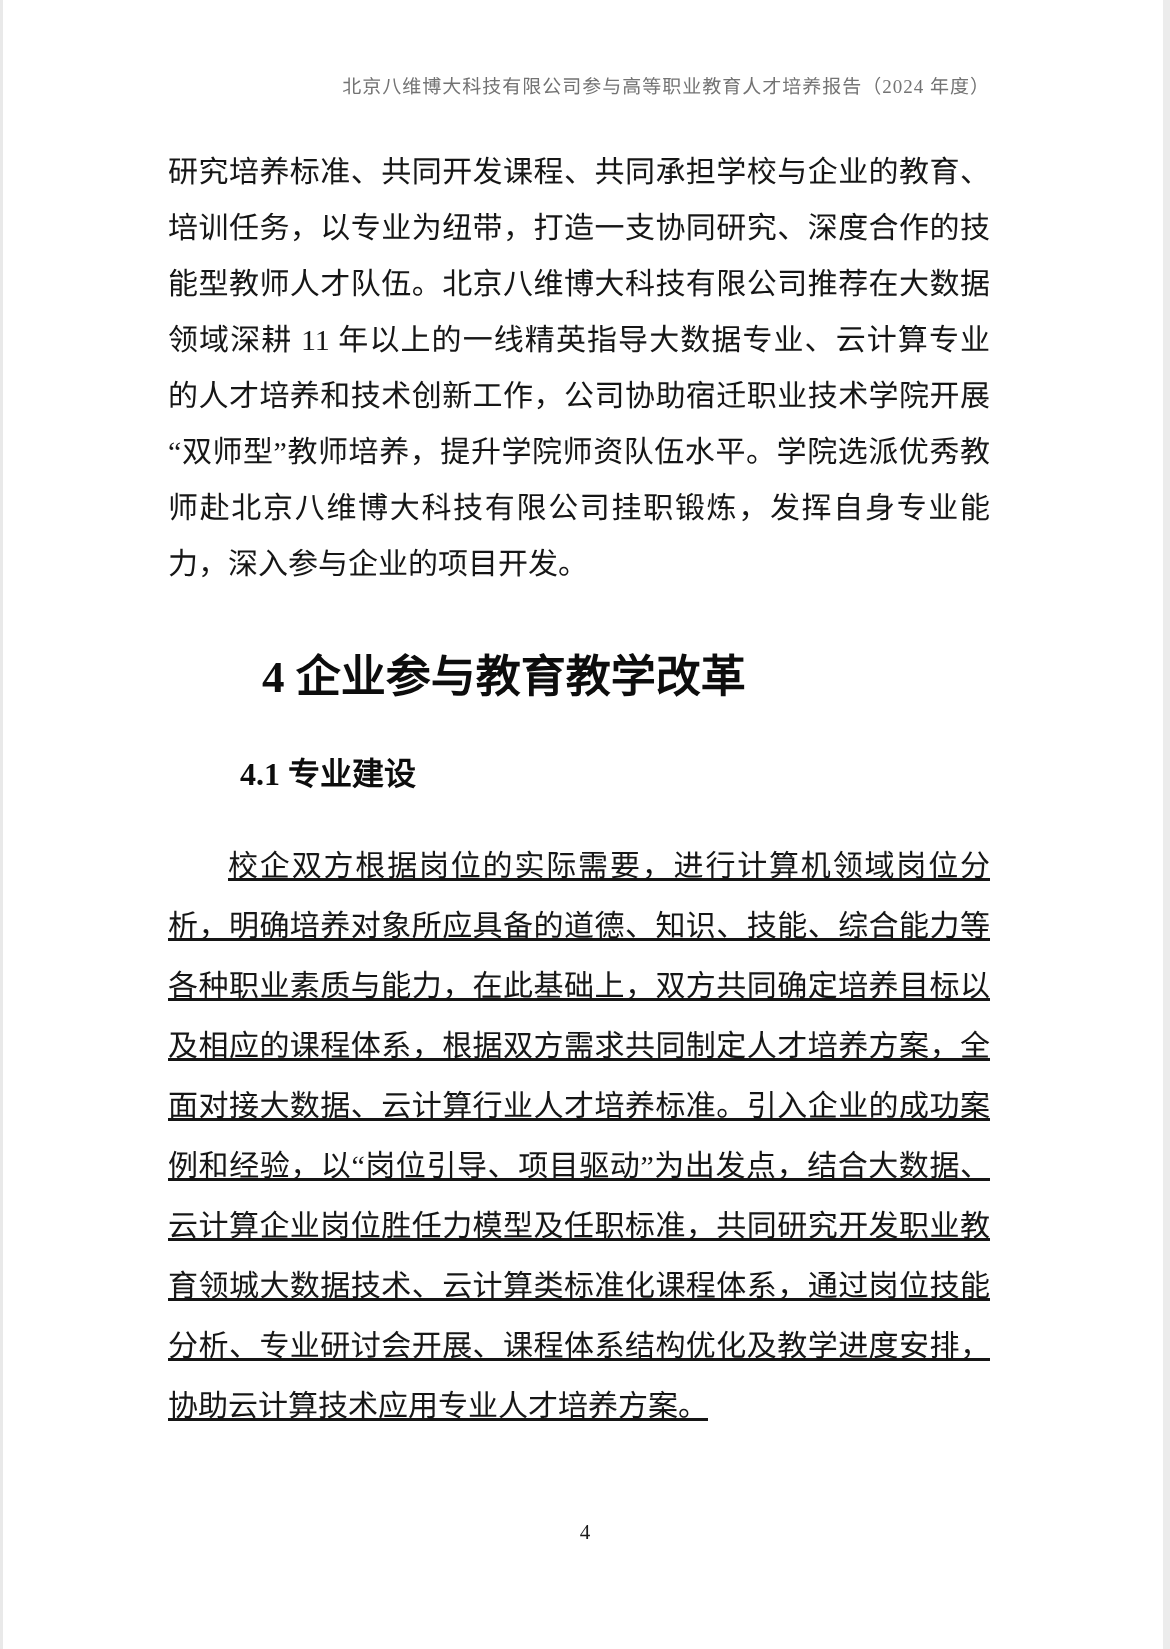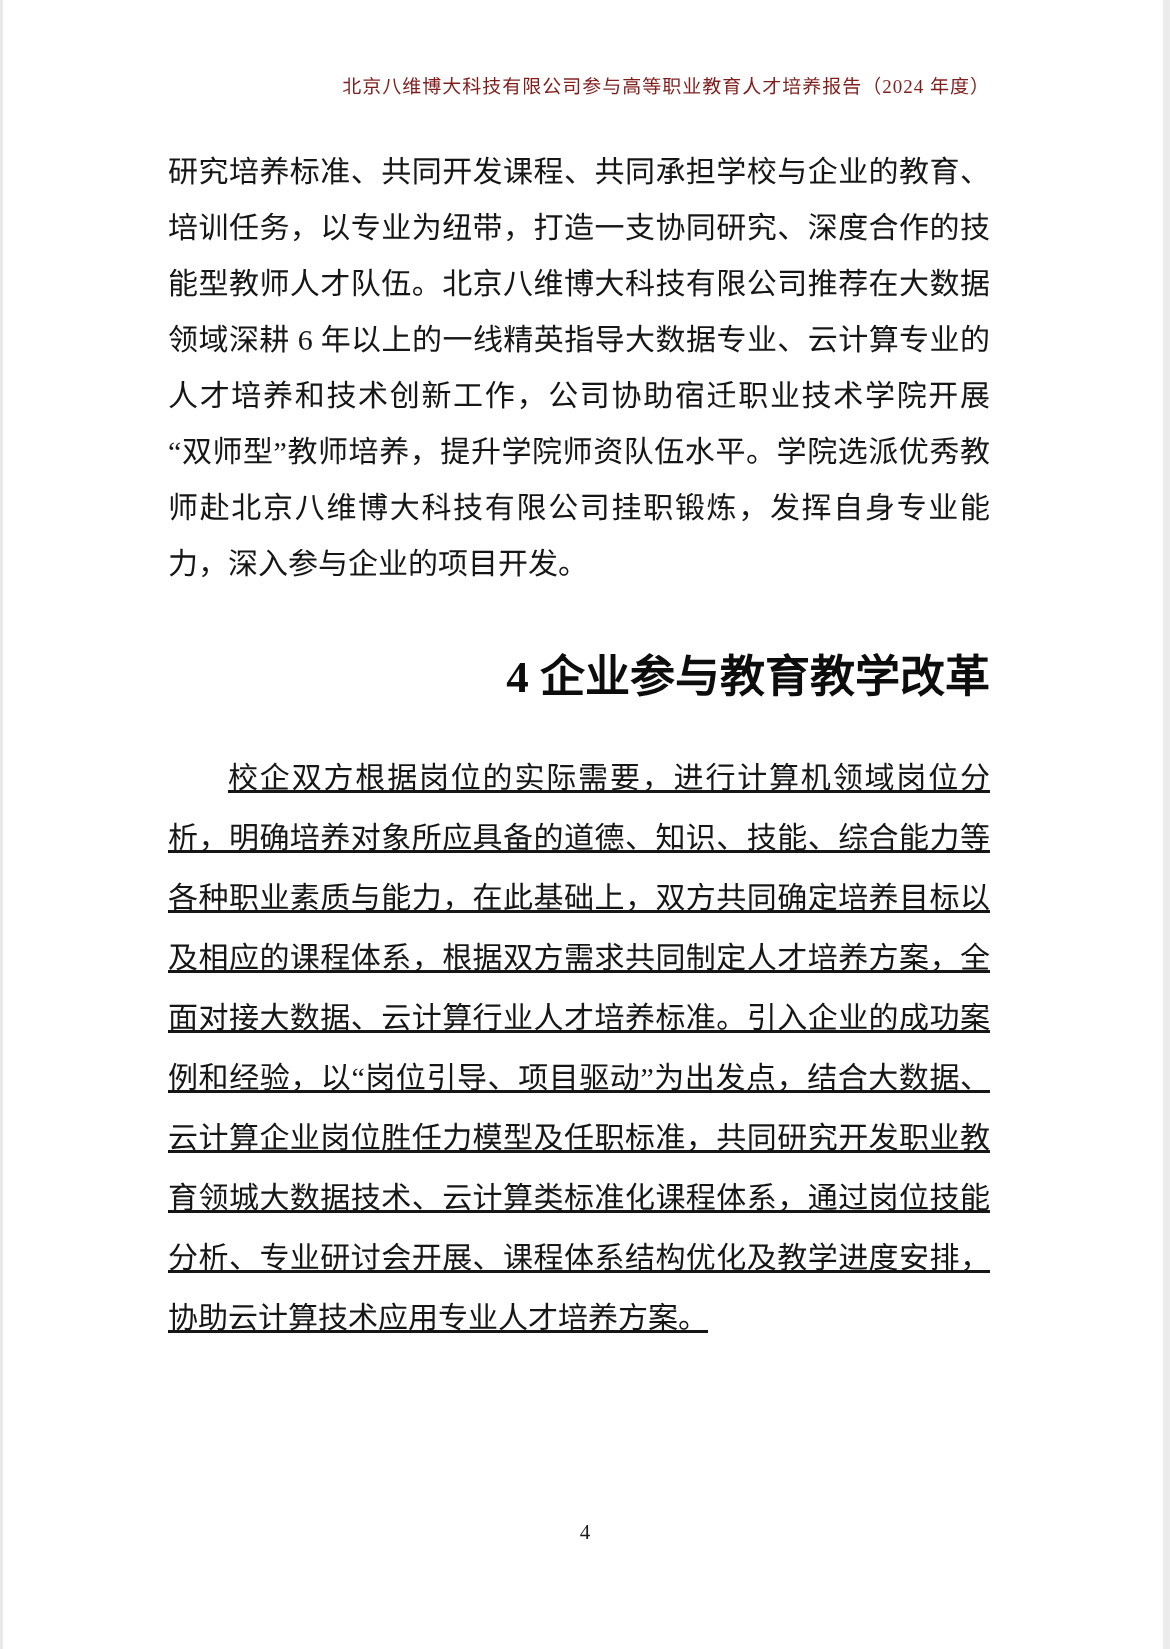--- a/index.html
+++ b/index.html
@@ -34,42 +34,41 @@
     left: 168px;
     top: 0;
     width: 822px;
   }
   .running-header {
     margin-top: 74px;
     text-align: right;
     font-size: 19px;
     line-height: 26px;
     letter-spacing: 1px;
-    color: #7f1d1d;
+    color: #737373;
     white-space: nowrap;
   }
   .para {
     font-size: 30px;
     text-align: justify;
     text-justify: inter-ideograph;
     color: #161616;
   }
   .para-1 {
     margin-top: 44px;
     line-height: 56px;
   }
   .section-heading {
     margin-top: 56px;
     padding-left: 94px;
     font-size: 45px;
     font-weight: bold;
     line-height: 58px;
     color: #0d0d0d;
     white-space: nowrap;
-    text-align: right;
   }
   .subsection-heading {
     margin-top: 48px;
     padding-left: 72px;
     font-size: 32px;
     font-weight: bold;
     line-height: 40px;
     color: #0d0d0d;
     white-space: nowrap;
   }
@@ -92,22 +91,23 @@
 </head>
 <body>
 
 <div class="page">
   <div class="edge-left"></div>
   <div class="edge-right"></div>
 
   <div class="content">
     <div class="running-header">北京八维博大科技有限公司参与高等职业教育人才培养报告（2024 年度）</div>
 
-    <div class="para para-1">研究培养标准、共同开发课程、共同承担学校与企业的教育、培训任务，以专业为纽带，打造一支协同研究、深度合作的技能型教师人才队伍。北京八维博大科技有限公司推荐在大数据领域深耕 6 年以上的一线精英指导大数据专业、云计算专业的人才培养和技术创新工作，公司协助宿迁职业技术学院开展“双师型”教师培养，提升学院师资队伍水平。学院选派优秀教师赴北京八维博大科技有限公司挂职锻炼，发挥自身专业能力，深入参与企业的项目开发。</div>
+    <div class="para para-1">研究培养标准、共同开发课程、共同承担学校与企业的教育、培训任务，以专业为纽带，打造一支协同研究、深度合作的技能型教师人才队伍。北京八维博大科技有限公司推荐在大数据领域深耕 11 年以上的一线精英指导大数据专业、云计算专业的人才培养和技术创新工作，公司协助宿迁职业技术学院开展“双师型”教师培养，提升学院师资队伍水平。学院选派优秀教师赴北京八维博大科技有限公司挂职锻炼，发挥自身专业能力，深入参与企业的项目开发。</div>
 
     <div class="section-heading">4 企业参与教育教学改革</div>
 
+    <div class="subsection-heading">4.1 专业建设</div>
 
     <div class="para para-2">校企双方根据岗位的实际需要，进行计算机领域岗位分析，明确培养对象所应具备的道德、知识、技能、综合能力等各种职业素质与能力，在此基础上，双方共同确定培养目标以及相应的课程体系，根据双方需求共同制定人才培养方案，全面对接大数据、云计算行业人才培养标准。引入企业的成功案例和经验，以“岗位引导、项目驱动”为出发点，结合大数据、云计算企业岗位胜任力模型及任职标准，共同研究开发职业教育领城大数据技术、云计算类标准化课程体系，通过岗位技能分析、专业研讨会开展、课程体系结构优化及教学进度安排，协助云计算技术应用专业人才培养方案。</div>
   </div>
 
   <div class="page-footer">4</div>
 </div>
 
 </body></html>

